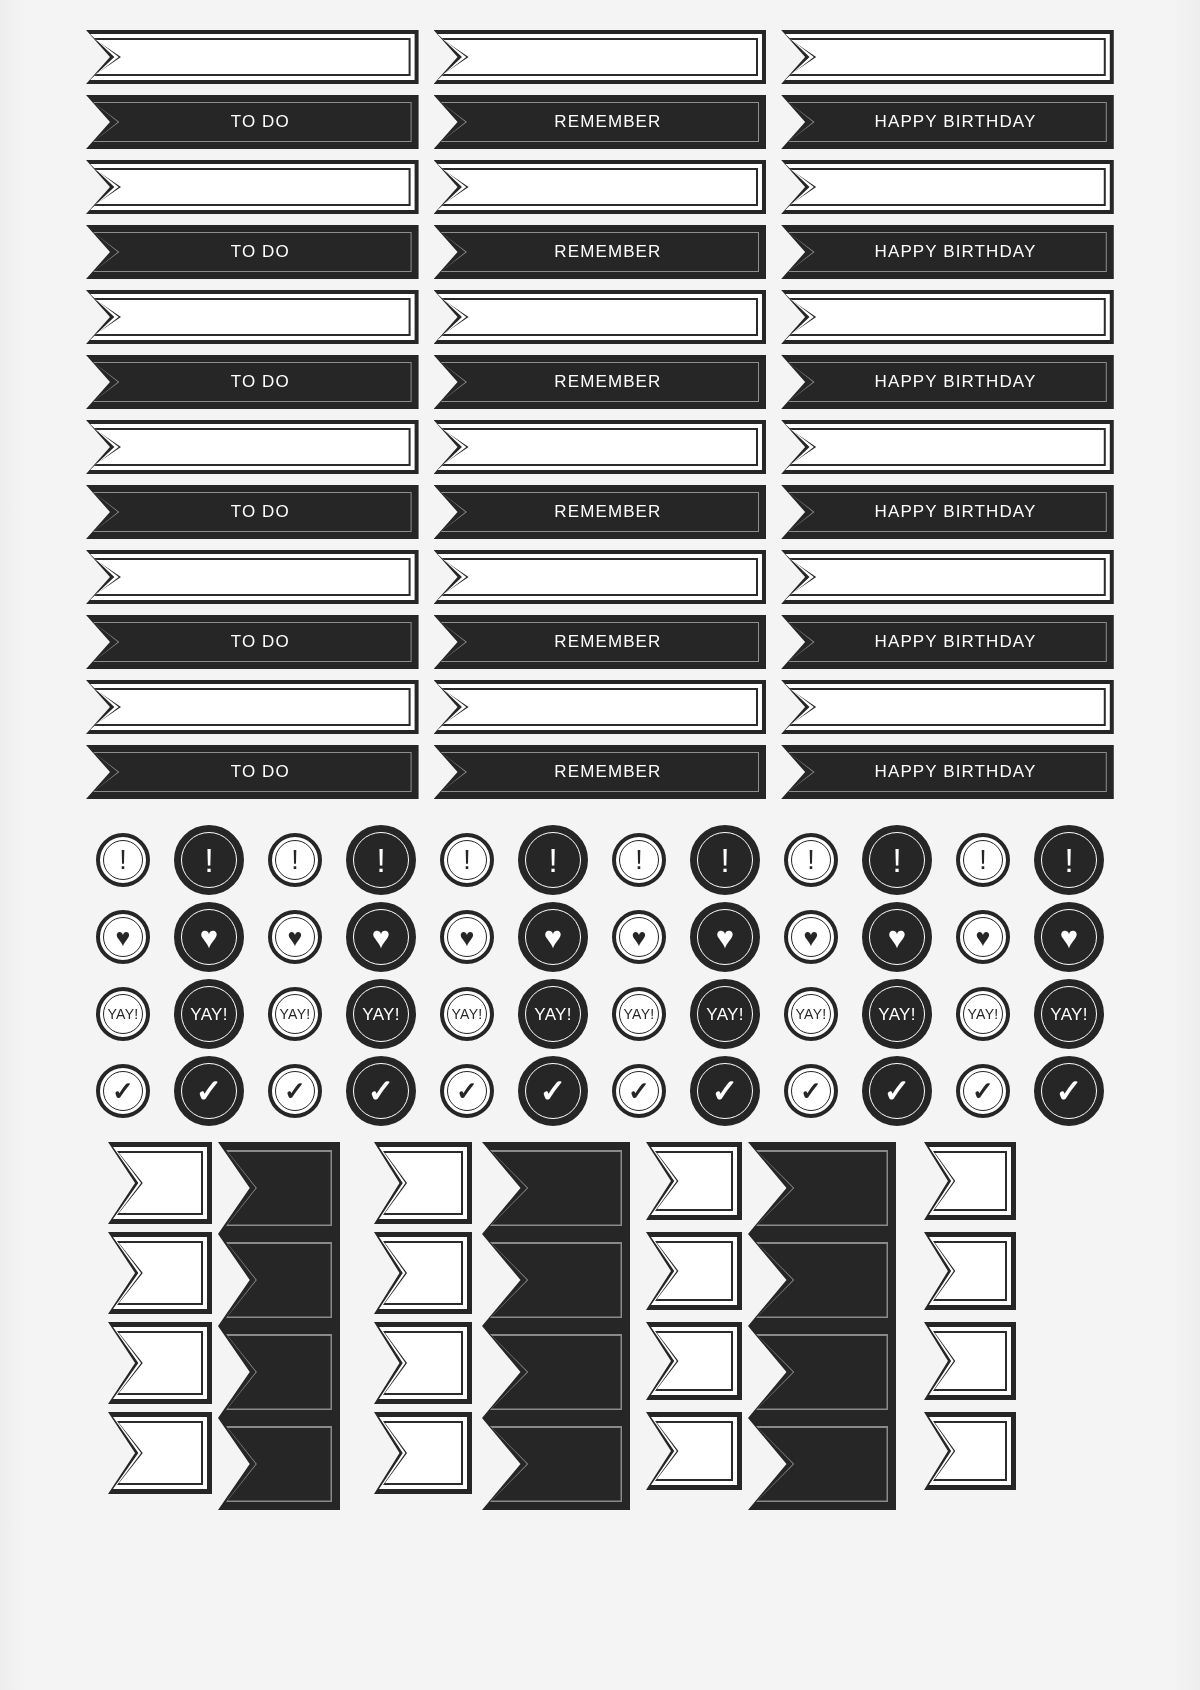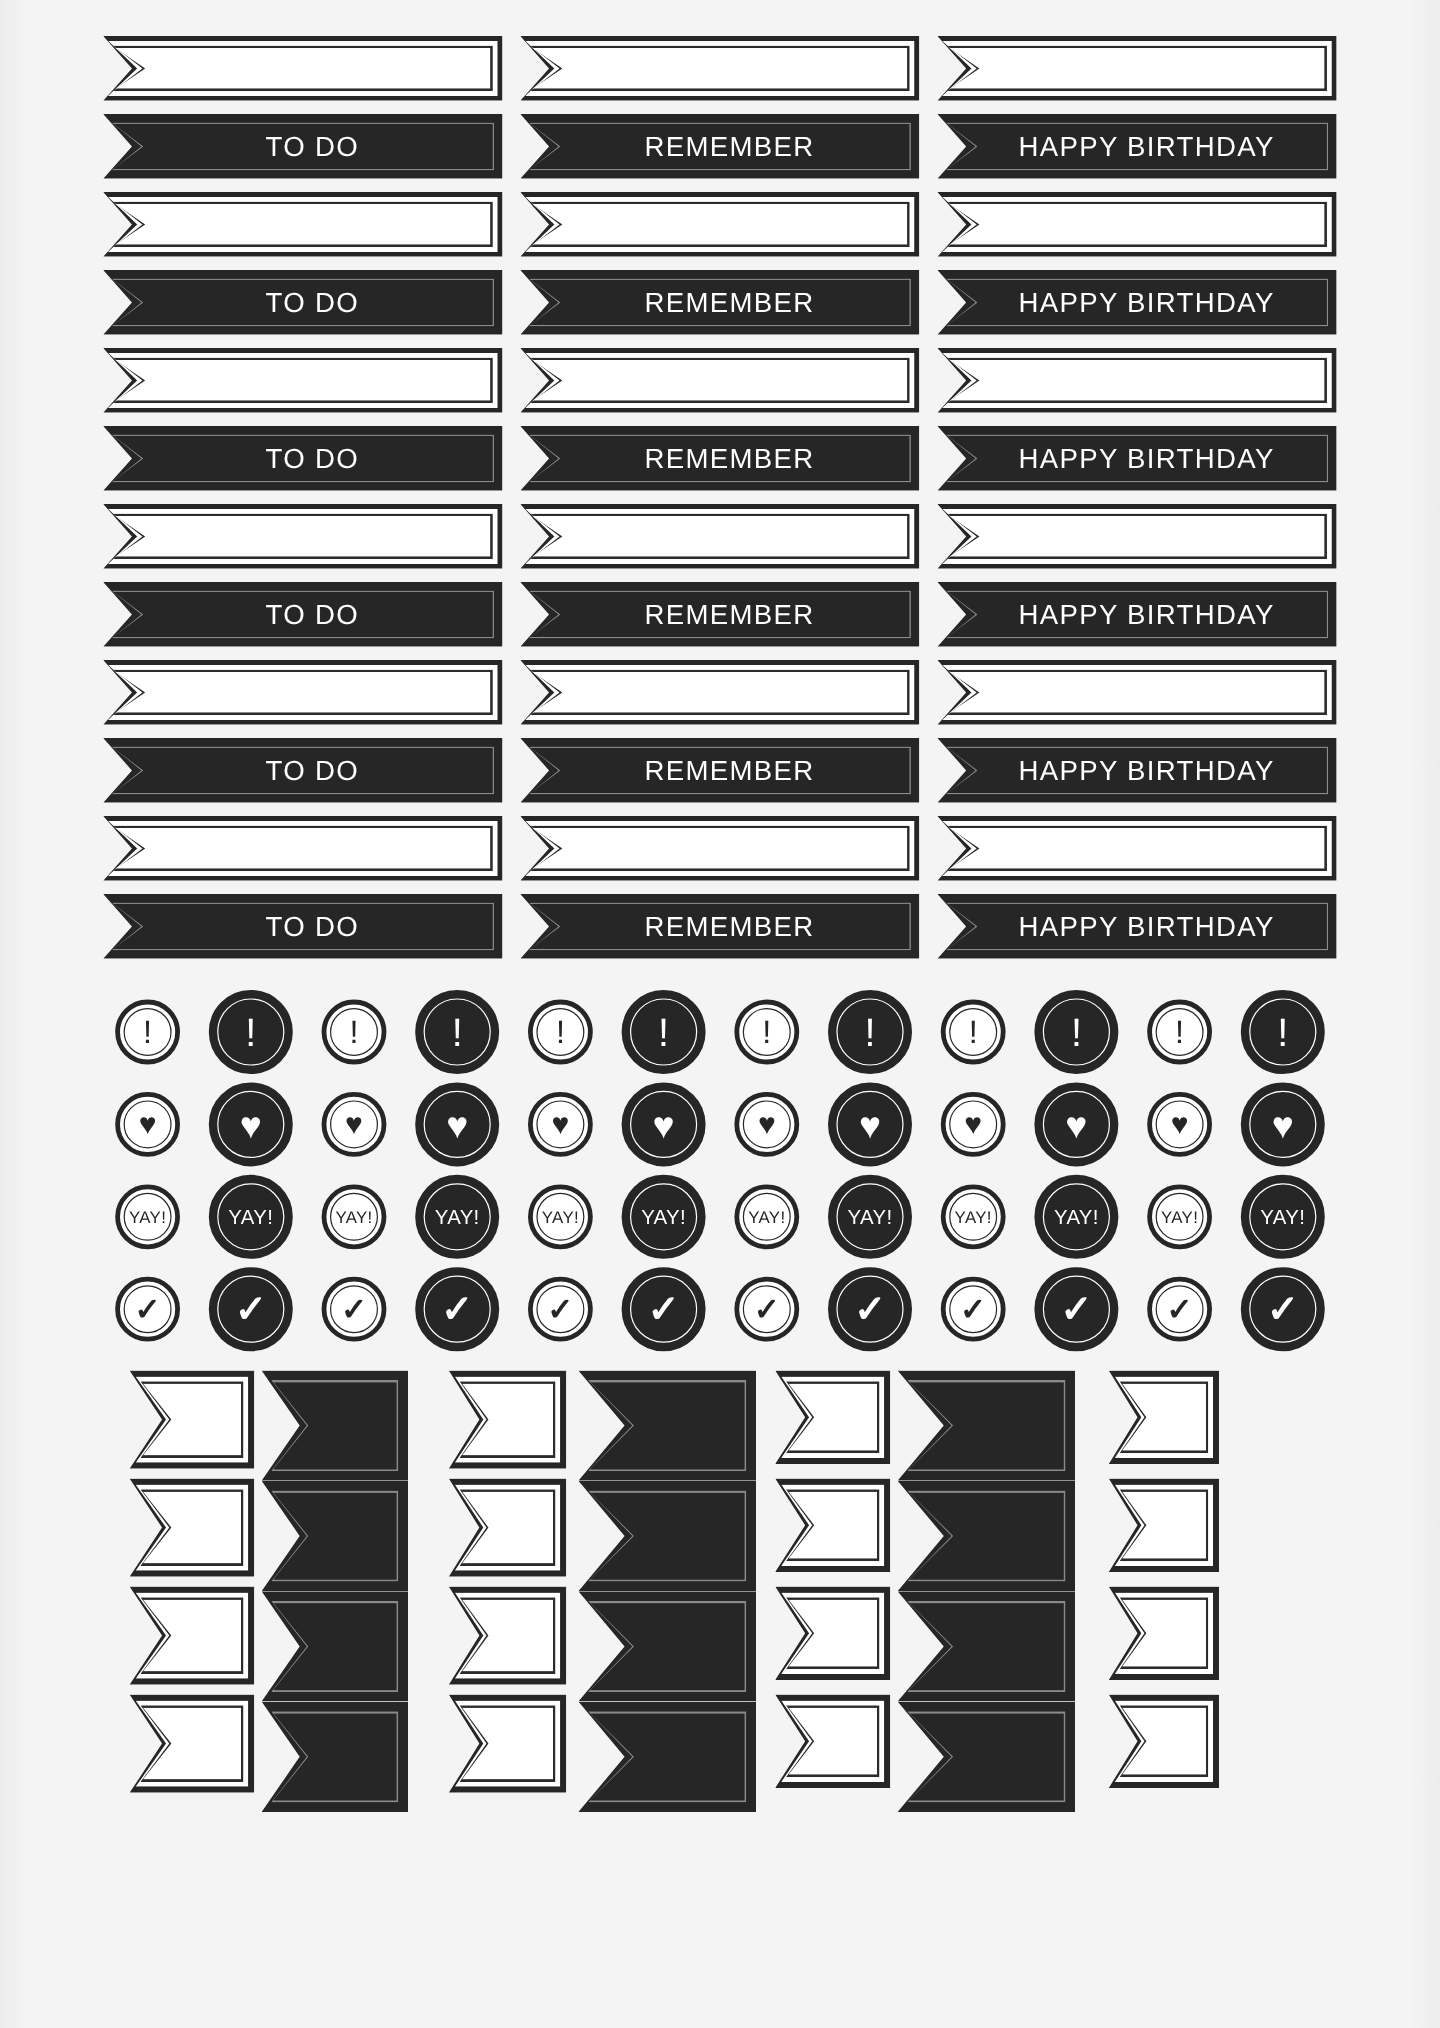--- a/index.html
+++ b/index.html
@@ -101,21 +101,21 @@
     -webkit-clip-path: polygon(0% 0%, 100% 0%, 100% 100%, 0% 100%, 8% 50%);
     clip-path: polygon(0% 0%, 100% 0%, 100% 100%, 0% 100%, 8% 50%);
   }
   .banner .label {
     position: absolute;
     inset: 0;
     display: flex;
     align-items: center;
     justify-content: center;
     color: #ffffff;
-    font-size: 23px;
+    font-size: 17px;
     letter-spacing: 1.1px;
     font-weight: 400;
     padding-left: 16px;
     box-sizing: border-box;
   }
 
   
   .circles {
     margin-top: 13px;
   }

